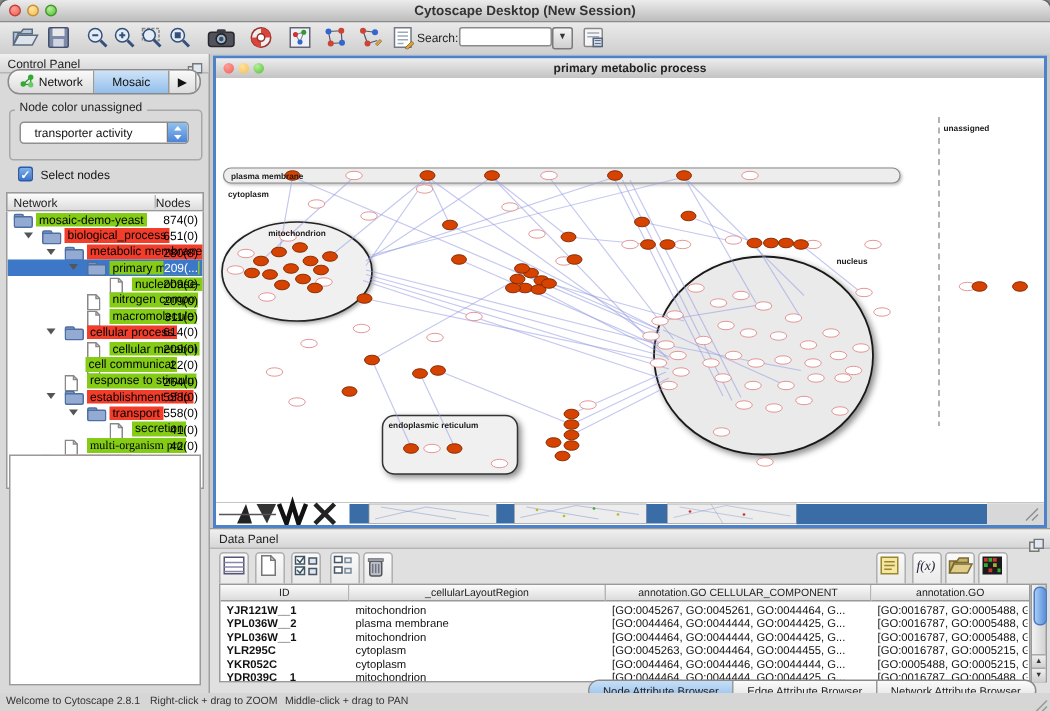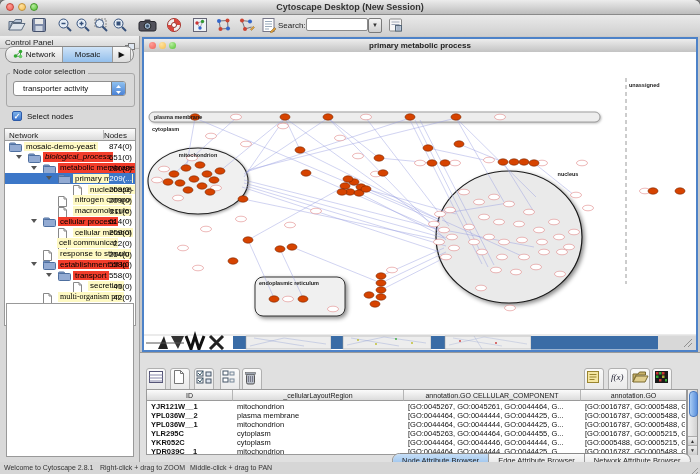--- a/index.html
+++ b/index.html
@@ -41,21 +41,21 @@
   
   #tree-header{position:absolute;left:4px;top:92px;width:132px;height:13px;background:linear-gradient(#fdfdfd,#dcdcdc);border:1px solid #9a9a9a;box-sizing:border-box;}
   #tree-header .c1{position:absolute;left:4px;top:2px;font-size:8px;color:#222;}
   #tree-header .c2{position:absolute;right:8px;top:2px;font-size:8px;color:#222;}
   #tree-header .div{position:absolute;left:98px;top:1px;bottom:1px;width:1px;background:#bbb;}
   #tree{position:absolute;left:4px;top:105px;width:132px;height:185px;background:#fff;border:1px solid #9a9a9a;border-top:none;box-sizing:border-box;overflow:hidden;}
   .trow{position:relative;height:10.75px;font-size:8px;}
   .trow.sel{background:#3c77c8;}
   .texp{position:absolute;top:3px;width:0;height:0;border-left:3.5px solid transparent;border-right:3.5px solid transparent;border-top:4.5px solid #555;}
   .tlabel{position:absolute;top:0.5px;padding:0 2px;color:#000;white-space:nowrap;line-height:9.5px;}
-  .tlabel.green{background:#fef9c3;}
+  .tlabel.green{background:#84cc16;}
   .tlabel.red{background:#f23d2b;}
   .tcount{position:absolute;right:3px;top:1px;color:#000;background:inherit;}
   .trow.sel .tcount{color:#fff;}
   #minimap{position:absolute;left:6px;top:267px;width:126px;height:152px;background:#fff;border:1px solid #999;}
   
   #desktop{position:absolute;left:140px;top:36px;width:640px;height:316px;background:#c9c9c9;}
   #netframe{position:absolute;left:2px;top:1px;width:556px;height:315px;border:2px solid #4d82c8;box-sizing:border-box;background:#fff;}
   #nettitle{position:absolute;left:0;top:0;right:0;height:13px;background:linear-gradient(#ededed,#c3c3c3);border-bottom:1px solid #8a8a8a;}
   #nettitle .tl{top:3px;width:7px;height:7px;}
   #nettitle .t-close{left:5px;background:radial-gradient(circle at 35% 30%,#ff9d97,#ee6156);}
@@ -195,21 +195,21 @@
           <span>Network</span>
         </div>
         <div class="cptab sel" style="width: 50px;">
           <span>Mosaic</span>
         </div>
         <div class="cptab" style="width: 18px;">
           <span>▶</span>
         </div>
       </div>
     <div id="gbox"></div>
-    <span id="gbox-legend">Node color selection</span>
+    <span id="gbox-legend">Node color unassigned</span>
     <div id="combo">
       <span id="combo-val">transporter activity</span>
       <div id="combo-step">
         <svg width="13" height="13">
             <path d="M6.5 2 L9 5 H4 Z" fill="#fff"></path>
             <path d="M6.5 11 L4 8 H9 Z" fill="#fff"></path>
           </svg>
       </div>
     </div>
     <div id="checkbox-row">
@@ -229,21 +229,21 @@
             </svg></span>
           <span class="tlabel green" style="left: 19px;">mosaic-demo-yeast</span>
           <span class="tcount">874(0)</span>
         </div>
         <div class="trow">
           <span class="texp" style="left: 11px;"></span>
           <span style="position: absolute; top: 1px; left: 23px;"><svg width="13" height="10">
               <rect x="0.5" y="1" width="6" height="3" rx="1" fill="#8aa4cf" stroke="#4e6f9f"></rect>
               <rect x="0.5" y="2.5" width="12" height="7" rx="1" fill="#93abd3" stroke="#4e6f9f"></rect>
             </svg></span>
-          <span class="tlabel red" style="left: 38px; font-style: italic;">biological_process</span>
+          <span class="tlabel red" style="left: 38px;">biological_process</span>
           <span class="tcount">651(0)</span>
         </div>
         <div class="trow">
           <span class="texp" style="left: 26px;"></span>
           <span style="position: absolute; top: 1px; left: 38px;"><svg width="13" height="10">
               <rect x="0.5" y="1" width="6" height="3" rx="1" fill="#8aa4cf" stroke="#4e6f9f"></rect>
               <rect x="0.5" y="2.5" width="12" height="7" rx="1" fill="#93abd3" stroke="#4e6f9f"></rect>
             </svg></span>
           <span class="tlabel red" style="left: 53px;">metabolic membrane</span>
           <span class="tcount">280(8)</span>
@@ -576,20 +576,29 @@
               <circle cx="352" cy="291" r="0.9" fill="#cc3333"></circle>
               <rect x="387" y="284" width="127" height="13.5" fill="#3a6ca6"></rect>
               <rect x="514" y="283.5" width="38" height="14.5" fill="#d8d8d8"></rect>
               <path d="M548 287 l-8 8 M548 291 l-4 4" stroke="#909090" stroke-width="1"></path>
             </g>
           </svg></div>
     </div>
   </div>
 
   <div id="data-panel">
+    <div id="dp-header">
+      <span id="dp-title">Data Panel</span>
+      <span class="float-ic" style="left:546px;top:2px;">
+        <svg width="10" height="9">
+            <rect x="0.5" y="2.5" width="6" height="6" fill="#e8e8e8" stroke="#777"></rect>
+            <rect x="3.5" y="0.5" width="6" height="6" fill="#dfe7f2" stroke="#777"></rect>
+          </svg>
+      </span>
+    </div>
     <div id="dp-icons">
         <div class="dpicon" style="left: 6px;">
           <span style="display:block;margin:1px 0 0 1px"><svg width="16" height="14">
               <rect x="1.5" y="1.5" width="13" height="11" fill="#fff" stroke="#557"></rect>
               <path d="M1.5 5 h13 M1.5 8 h13 M1.5 11 h13" stroke="#88a" stroke-width="1"></path>
             </svg></span>
         </div>
         <div class="dpicon" style="left: 30px;">
           <span style="display:block;margin:1px 0 0 1px"><svg width="14" height="14">
               <path d="M2.5 0.5 h6 l3 3 v10 h-9 Z" fill="#fff" stroke="#777"></path>

